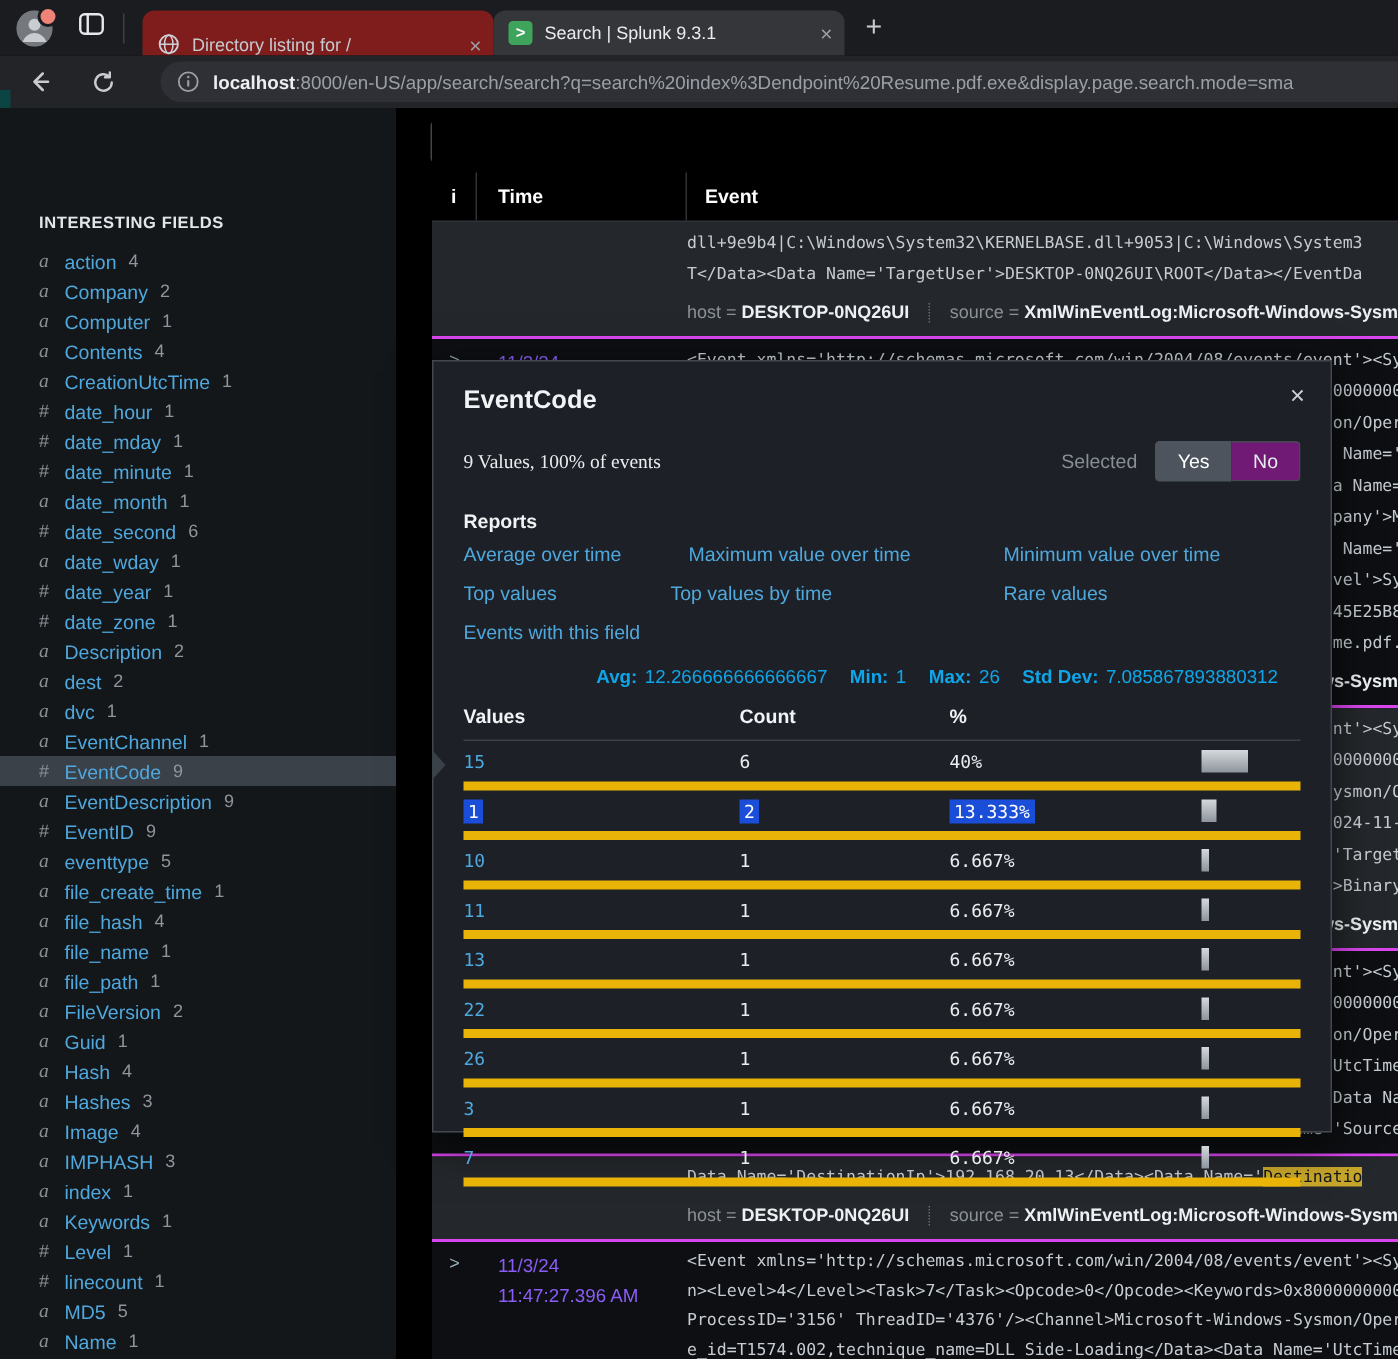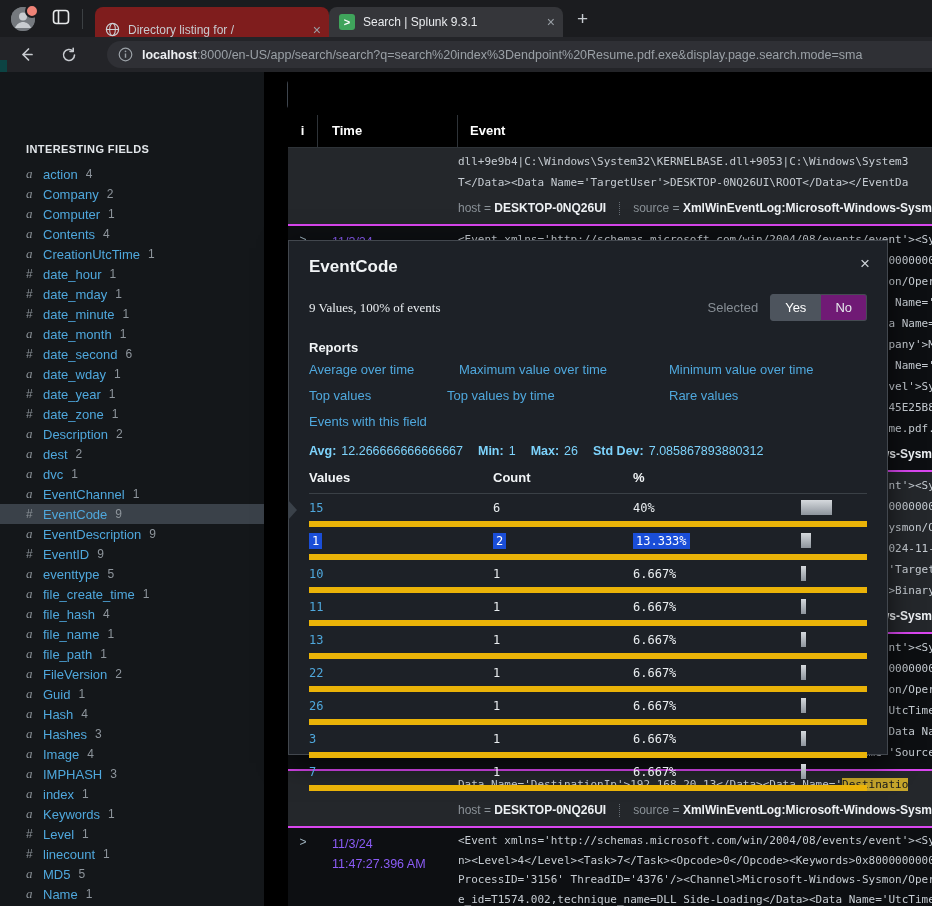--- a/index.html
+++ b/index.html
@@ -80,21 +80,21 @@
   .p-sumrow{margin-top:17px;display:flex;justify-content:space-between;align-items:center;}
   .p-summary{font-size:13px;color:#e9edf0;font-family:Liberation Serif, serif;}
   .p-selwrap{display:flex;align-items:center;}
   .p-sellabel{color:#878e95;font-size:13px;margin-right:12px;}
   .seg{display:flex;font-size:13px;}
   .seg-yes{background:#4d545d;color:#fff;padding:5px 14px;border-radius:3px 0 0 3px;border:1px solid #4d545d;}
   .seg-no{background:#701a75;color:#e5e9ec;padding:5px 14px;border:1px solid #454b52;border-left:none;border-radius:0 3px 3px 0;}
   .p-reports{margin-top:19px;font-size:13px;font-weight:bold;color:#f1f4f6;}
   .p-links{position:relative;margin-top:7px;height:78px;}
   .p-link{position:absolute;color:#4fa8dd;font-size:13px;white-space:nowrap;}
-  .p-stats{margin-top:4px;font-size:12.5px;color:#7dd3fc;white-space:nowrap;}
+  .p-stats{margin-top:4px;font-size:12.5px;color:#0ea5e9;white-space:nowrap;text-align:right;}
   .p-stats b{margin-right:5px;}
   .p-stats span{margin-right:15px;}
   .p-table{margin-top:12px;}
   .p-thead{display:flex;font-size:13px;font-weight:bold;color:#f1f4f6;padding-bottom:8px;border-bottom:1px solid #3a4046;}
   .c-val{width:184px;flex:none;}
   .c-cnt{width:140px;flex:none;}
   .c-pct{width:168px;flex:none;}
   .p-row{display:flex;align-items:center;height:27px;border-bottom:6px solid #eab308;
          font-family:"DejaVu Sans Mono","Liberation Mono",monospace;font-size:12px;}
   .p-row .c-val{color:#4fa8dd;}

